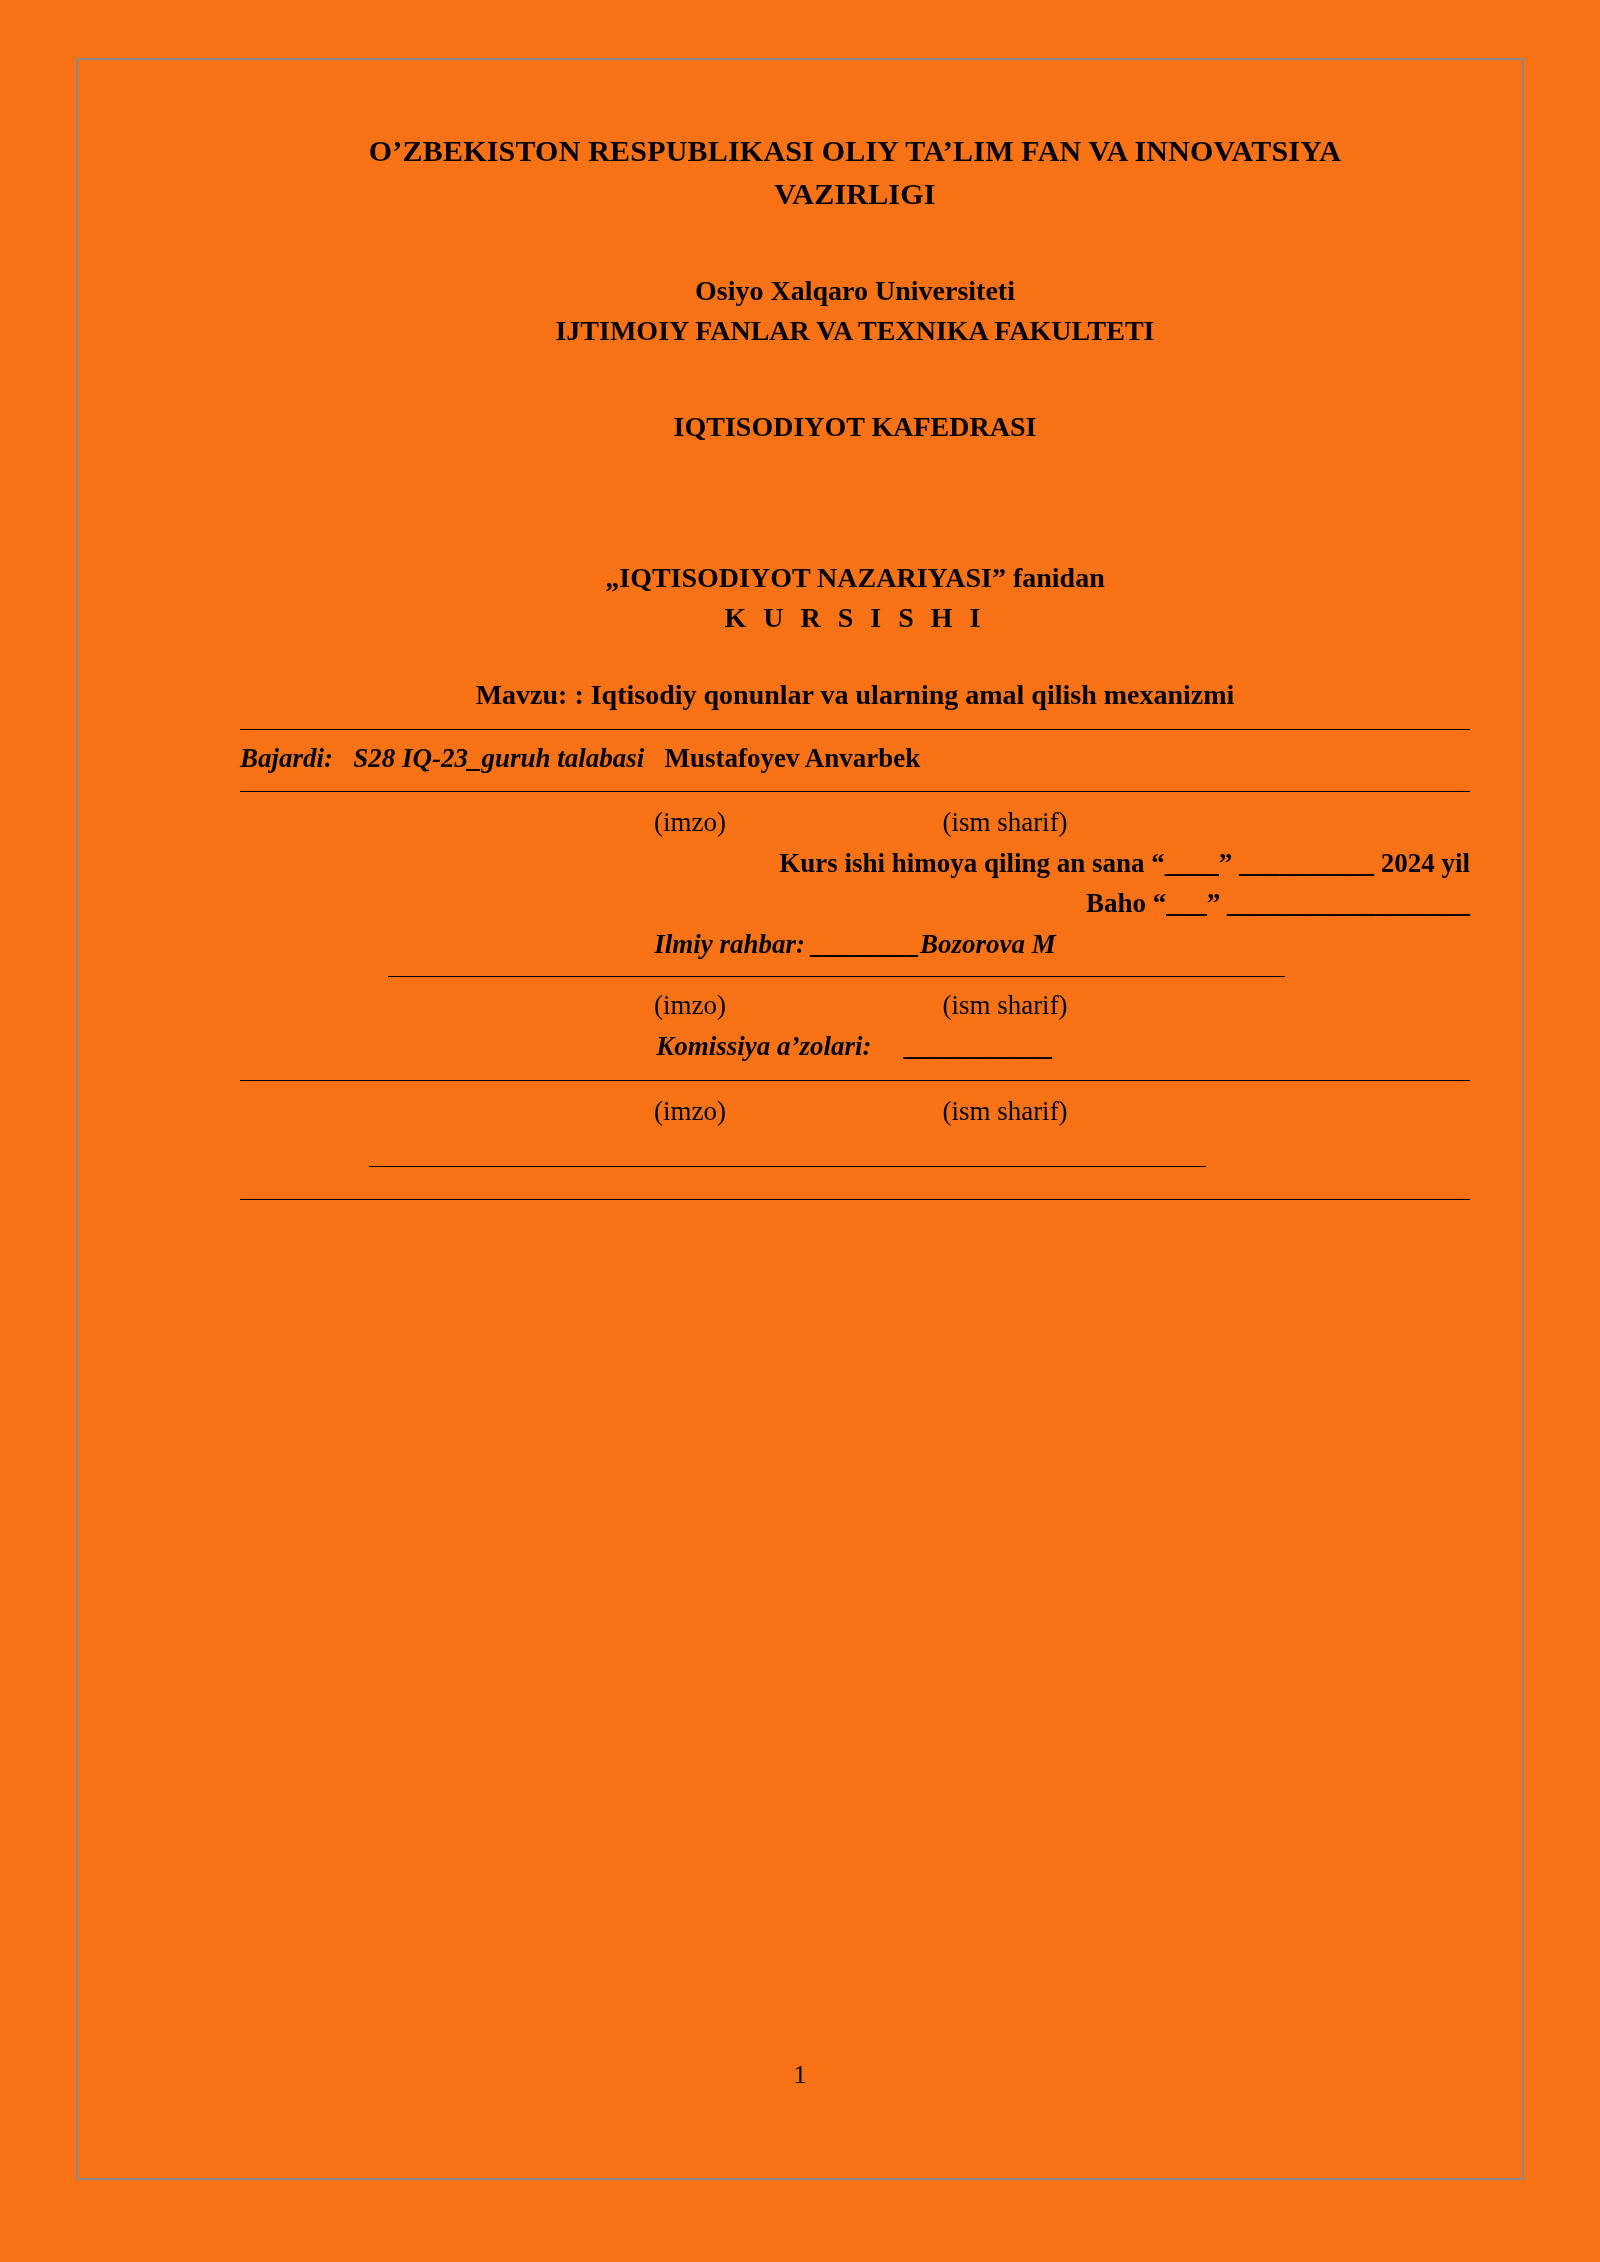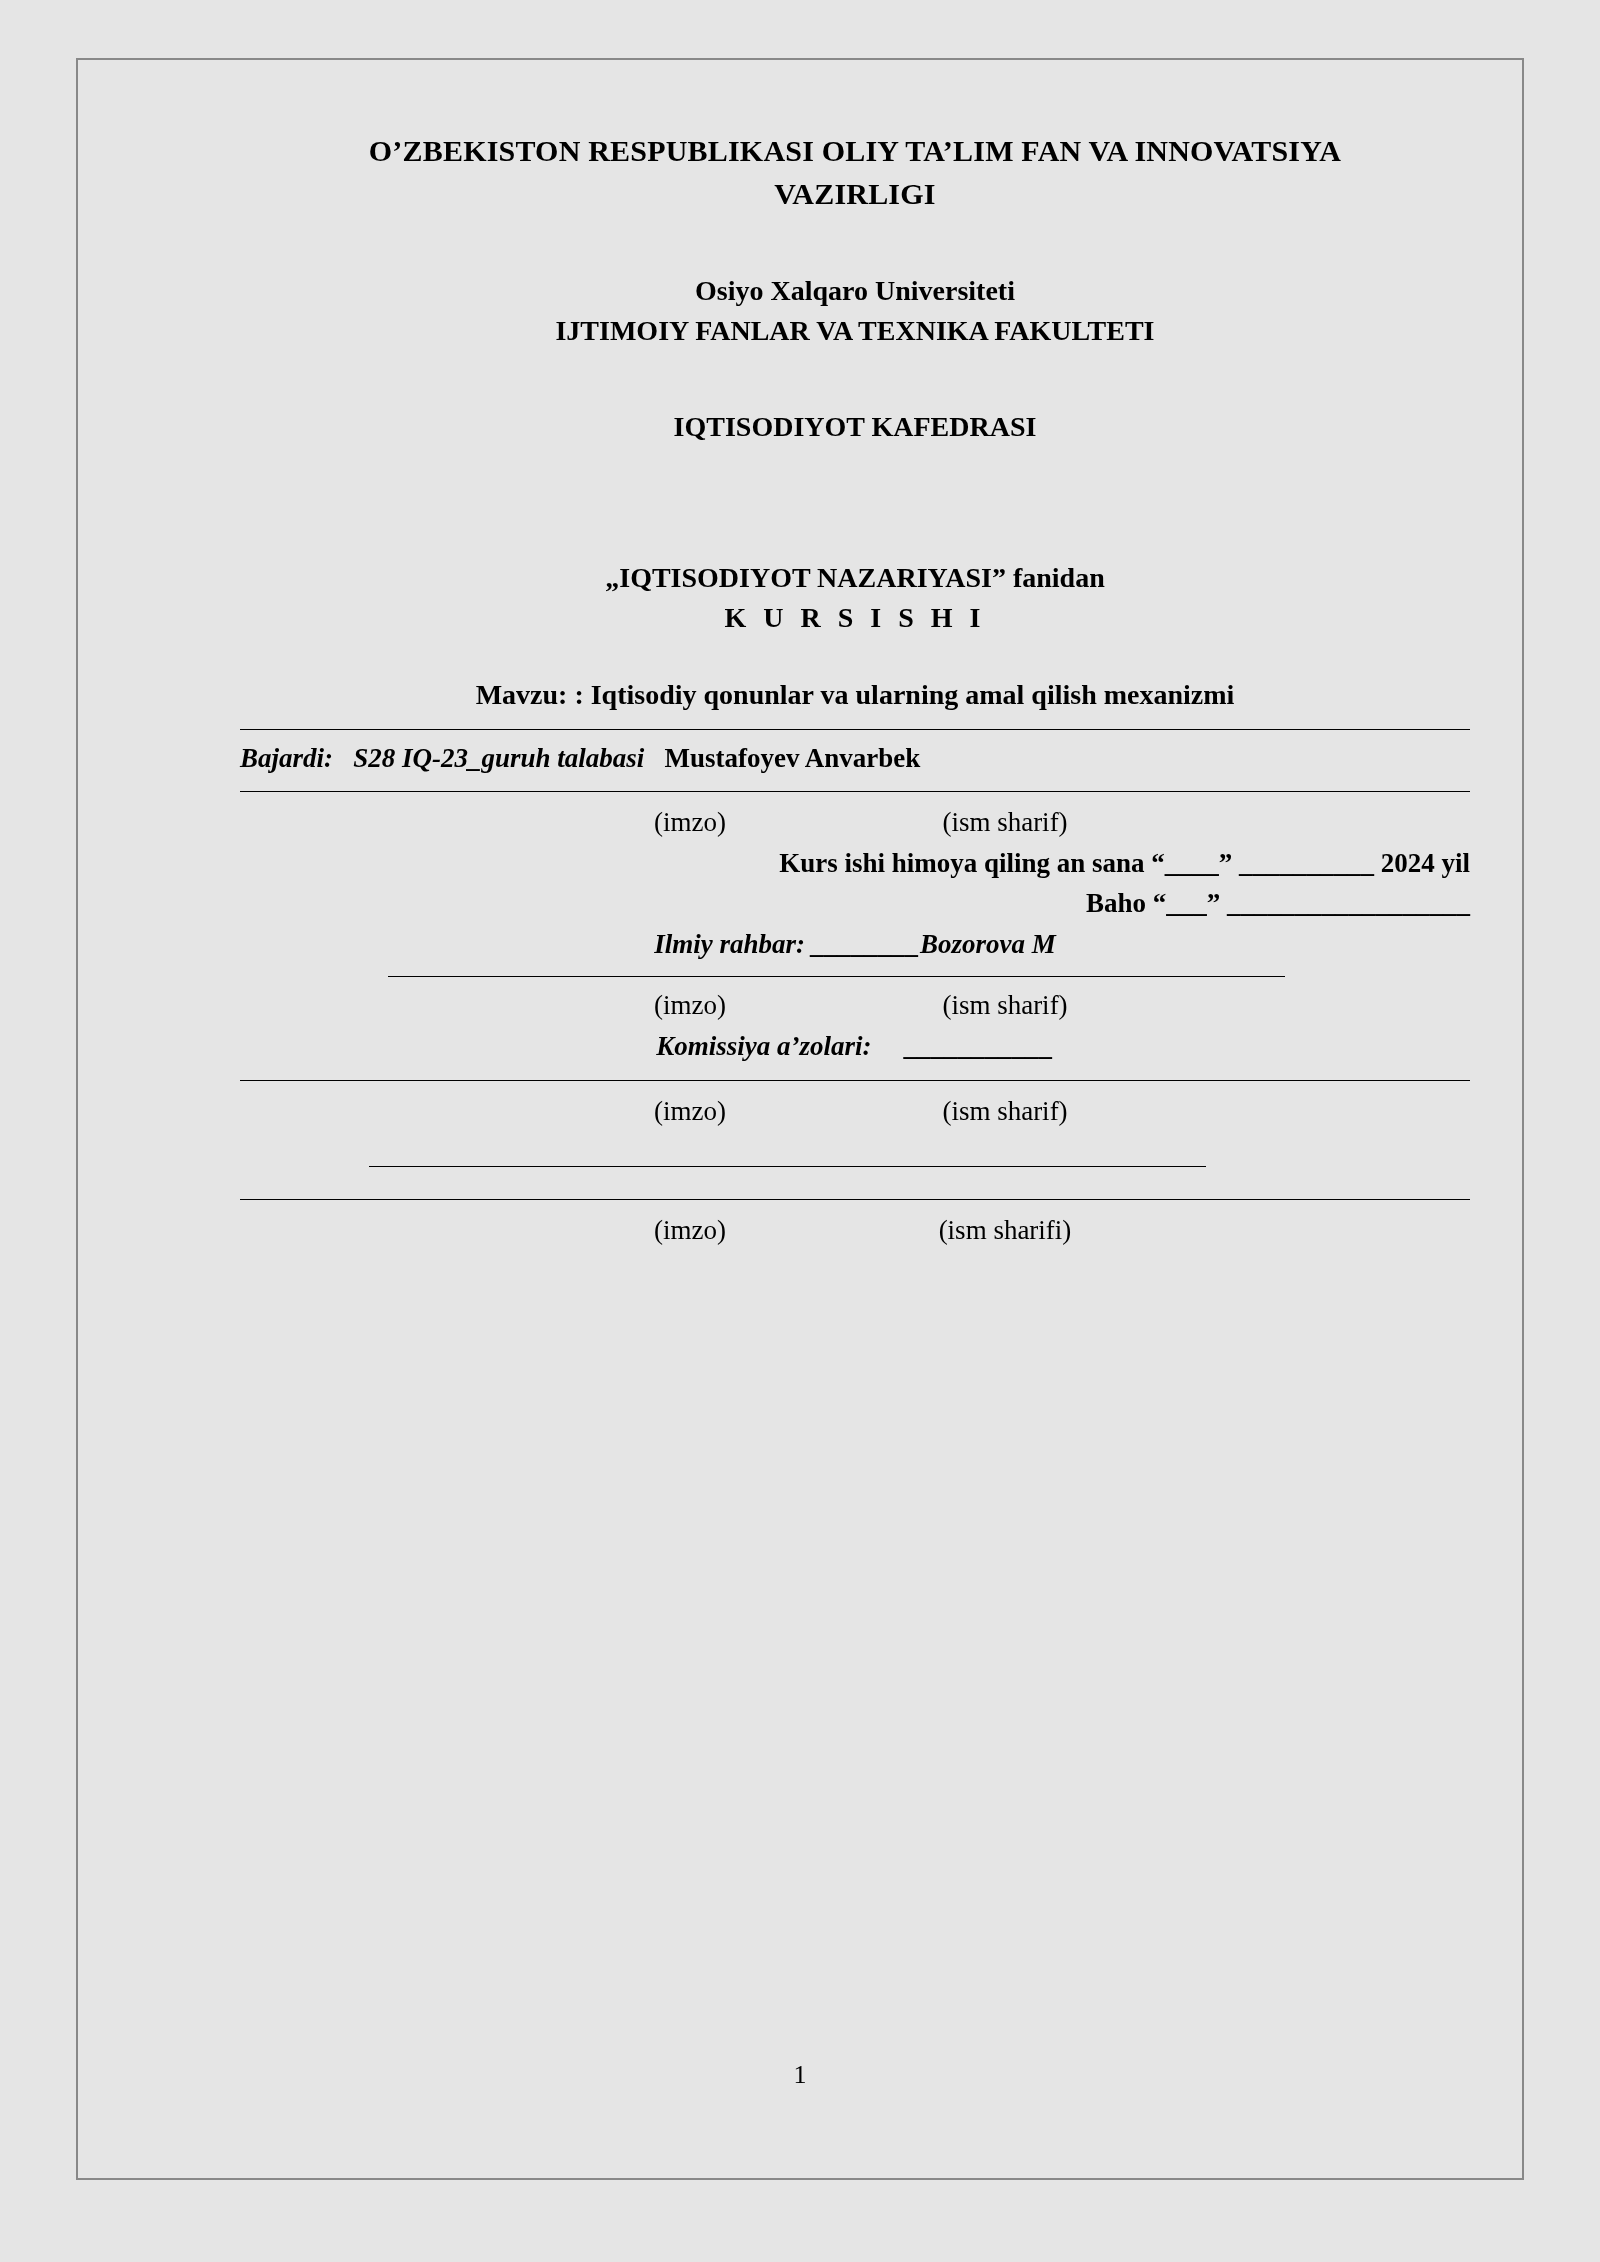--- a/index.html
+++ b/index.html
@@ -4,21 +4,21 @@
 <style>
   html, body {
     margin: 0;
     padding: 0;
     background: #ffffff;
   }
   .page {
     position: relative;
     width: 1600px;
     height: 2262px;
-    background: #e5e5e5;
+    background: #f97316;
     font-family: "Liberation Serif", serif;
     color: #000000;
     box-sizing: border-box;
   }
   .page-border {
     position: absolute;
     left: 76px;
     top: 58px;
     width: 1448px;
     height: 2122px;
@@ -192,20 +192,17 @@
     </div>
 
     <div class="gap-sm"></div>
 
     <hr class="rule-indent-b">
 
     <div class="gap-xs"></div>
 
     <hr class="rule-full">
 
-    <div class="signrow">
-      <span class="imzo">(imzo)</span><span class="ism">(ism sharifi)</span>
-    </div>
 
   </div>
 
   <div class="pagenum">1</div>
 </div>
 
 </body></html>

